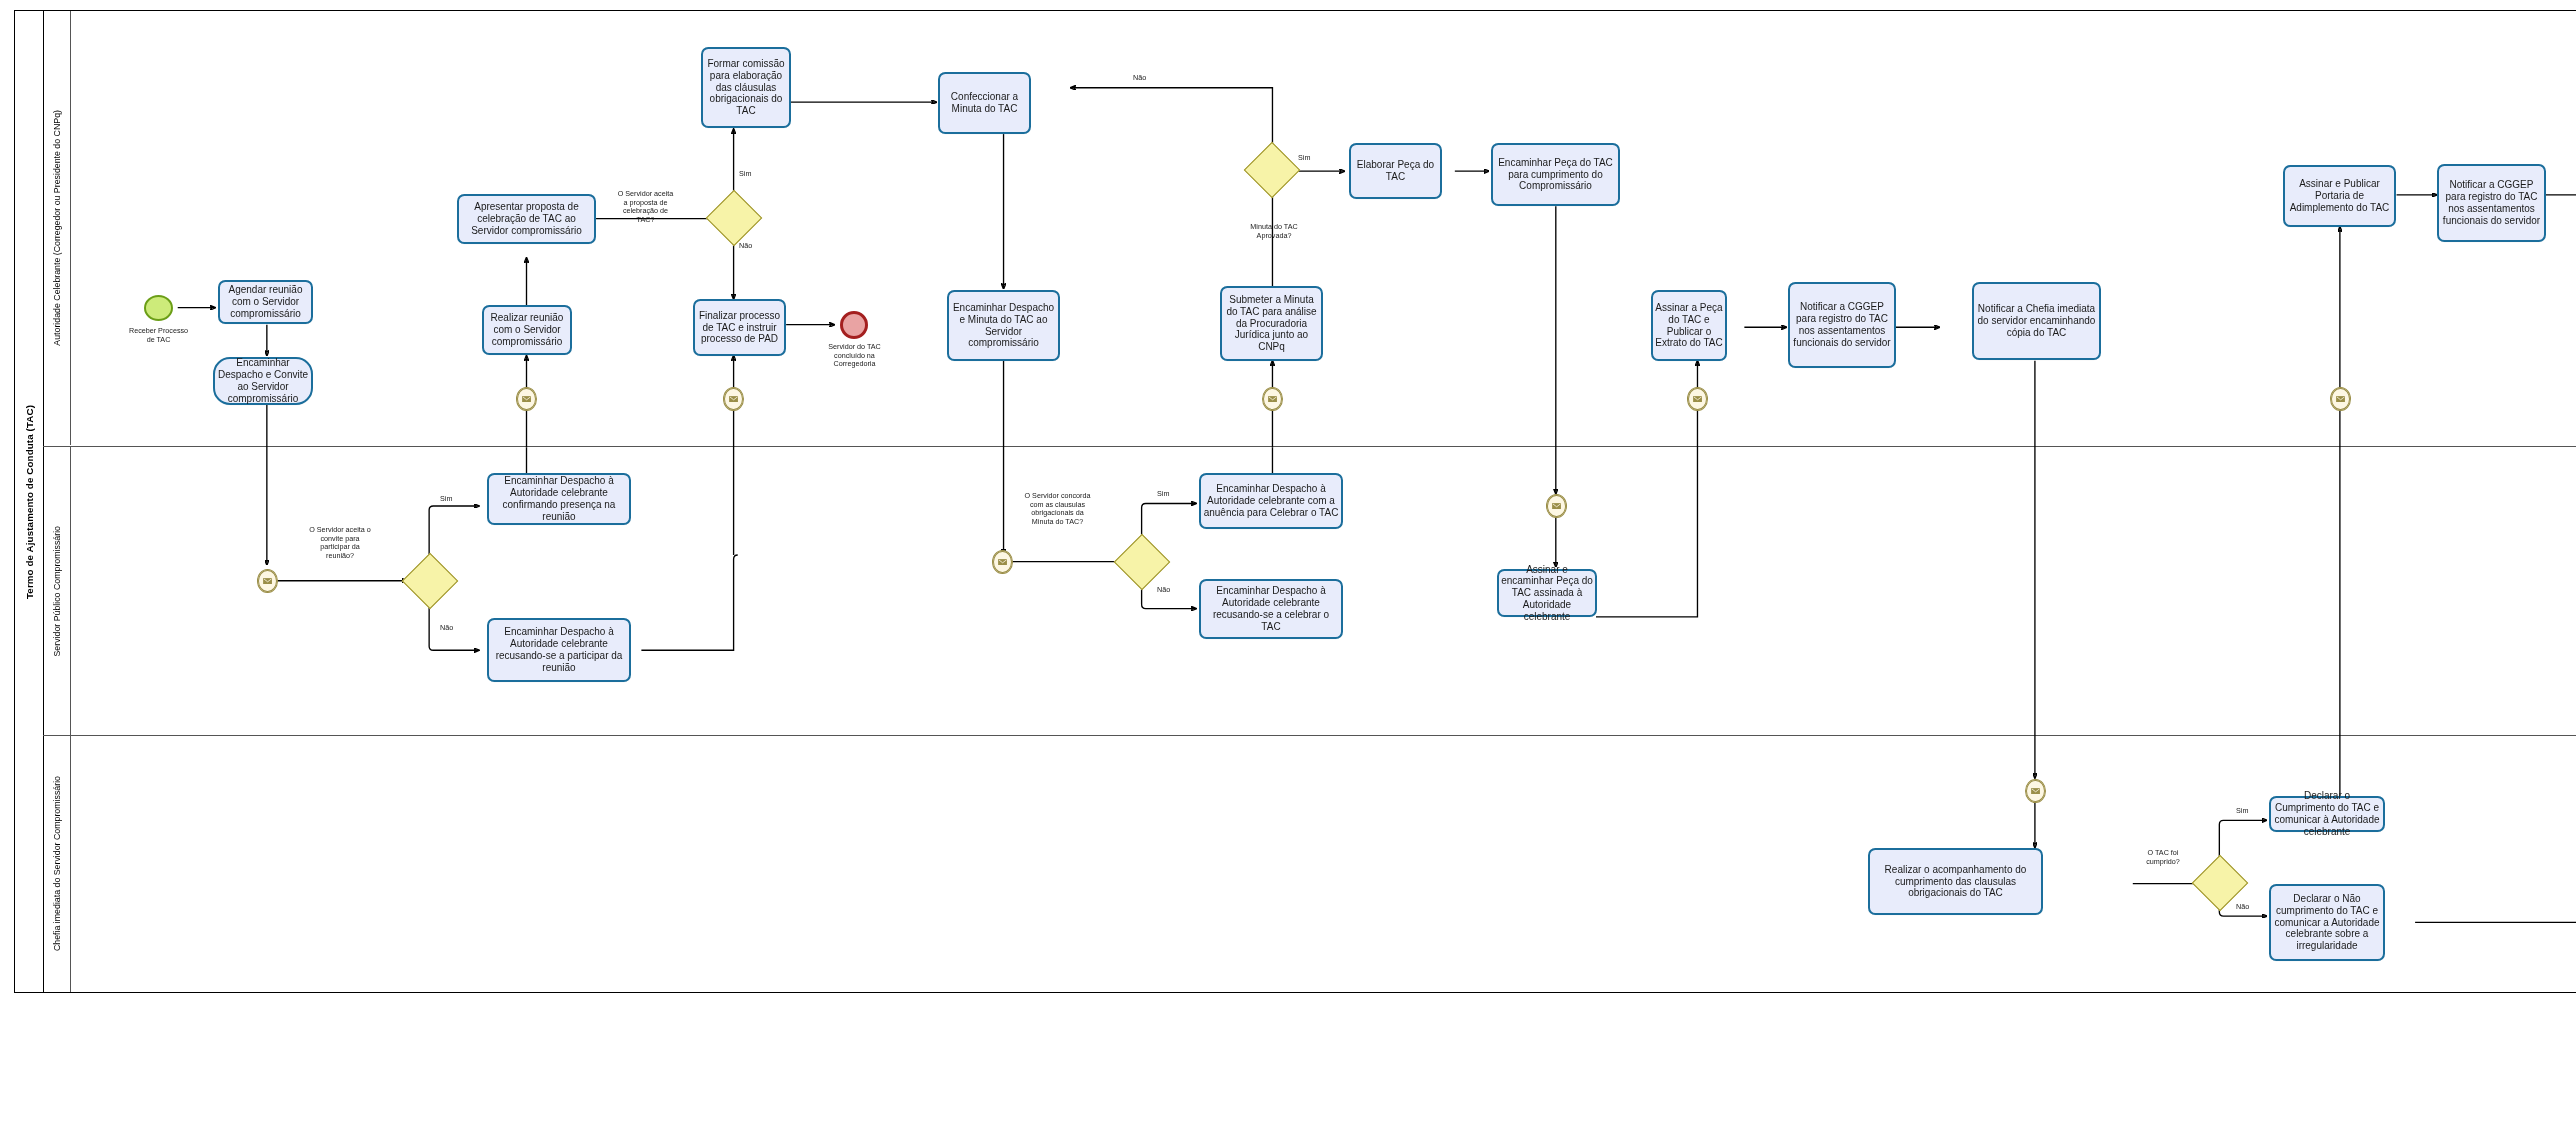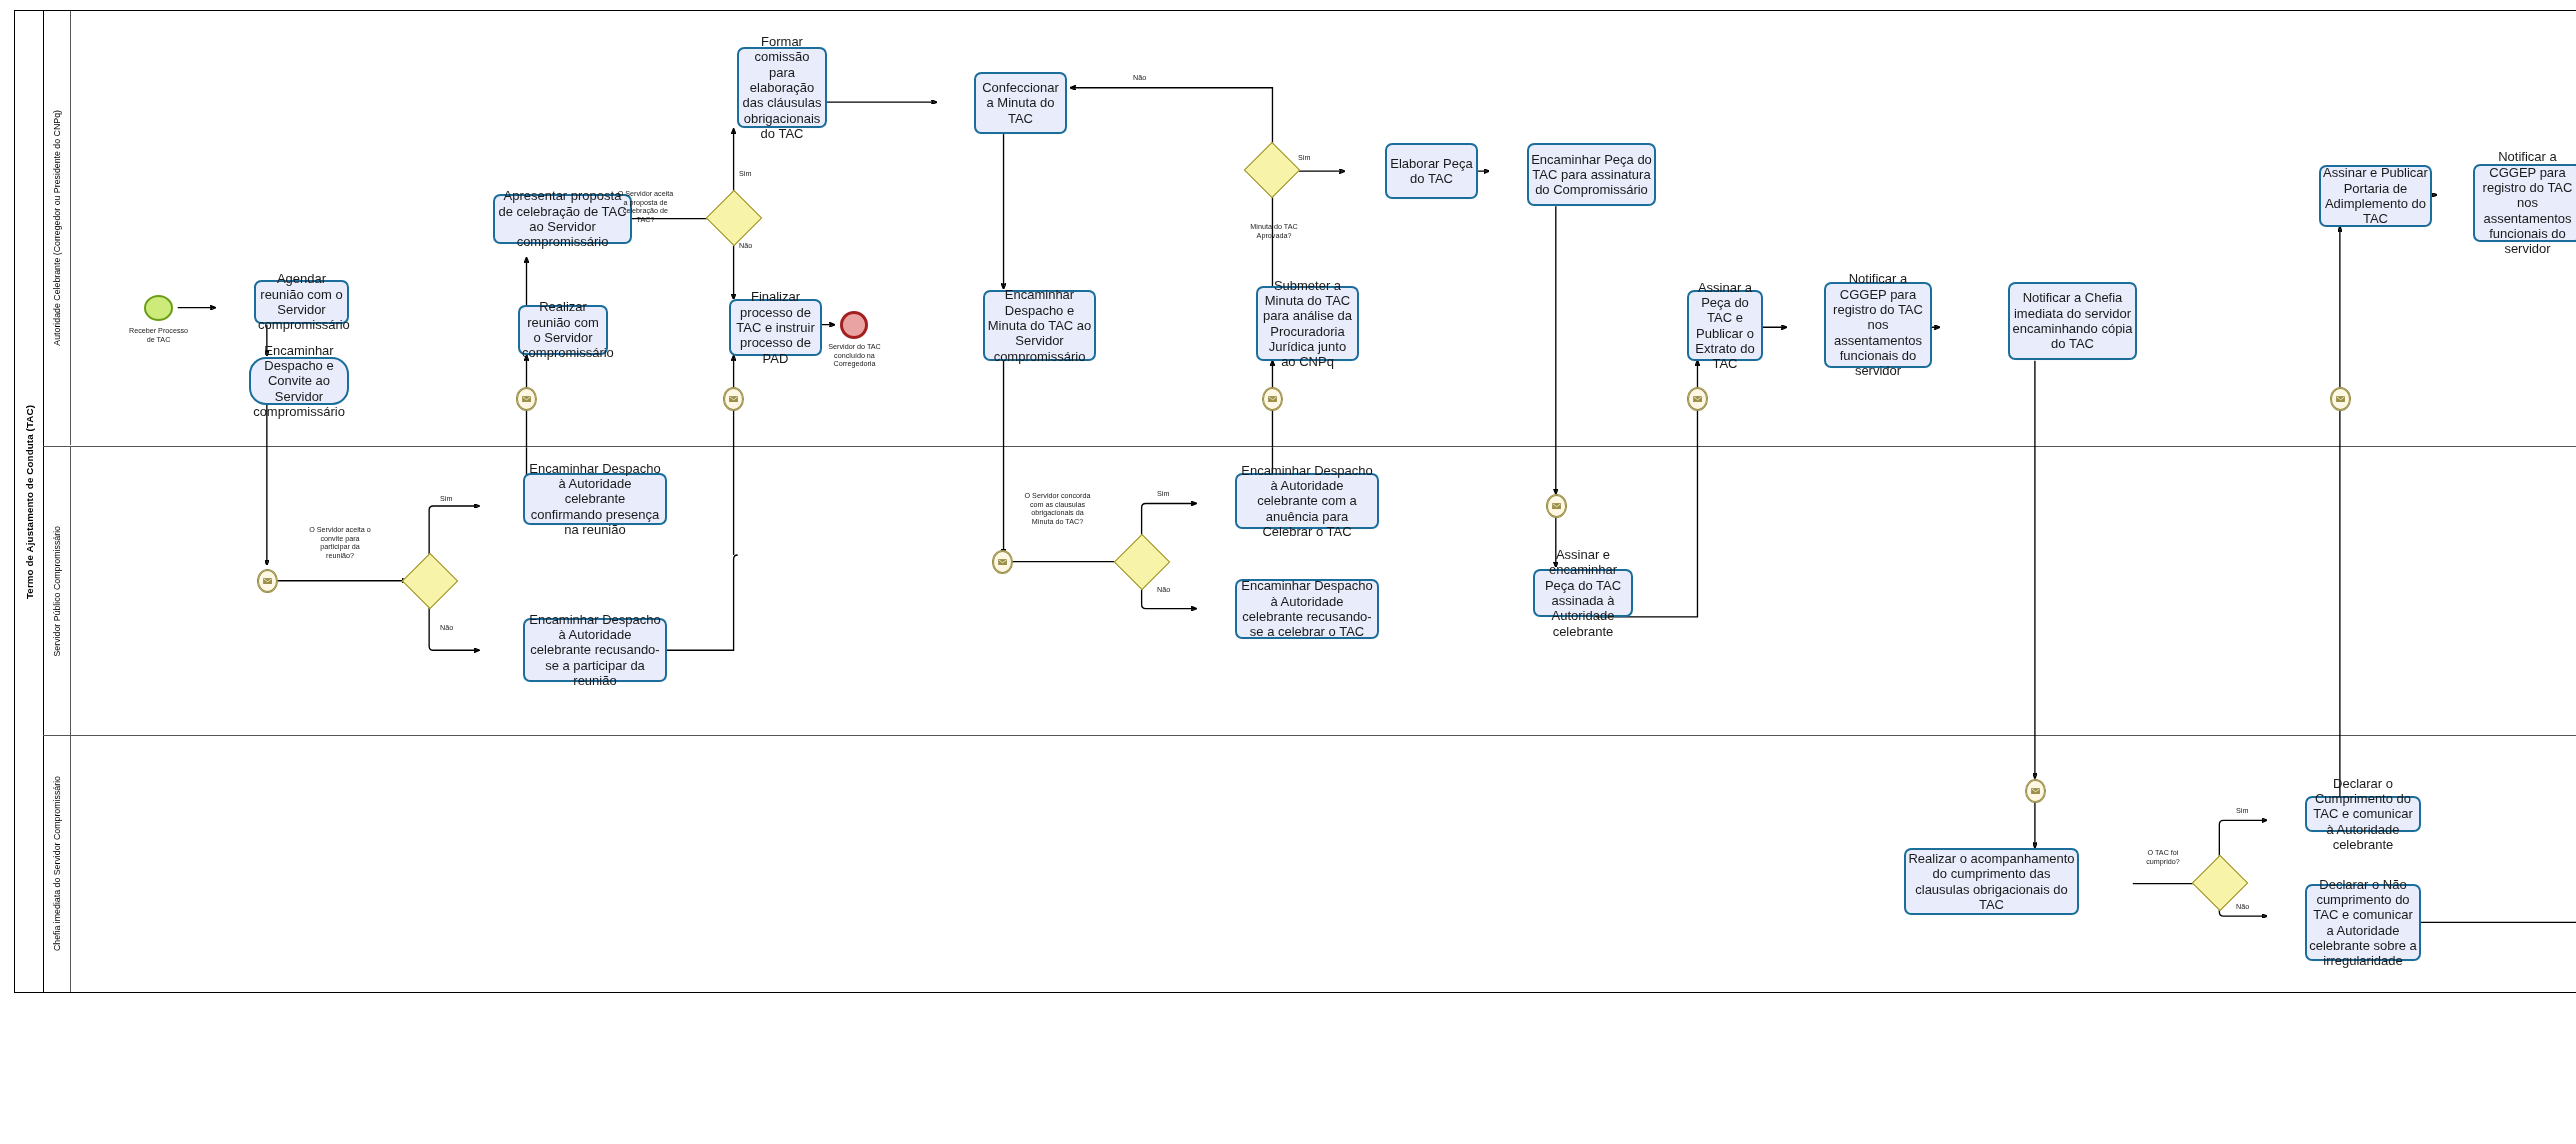--- a/index.html
+++ b/index.html
@@ -29,23 +29,22 @@
     writing-mode:vertical-rl;transform:rotate(180deg);
     font-size:8.8px;color:#000;white-space:nowrap;
   }
 
   
   .task{
     position:absolute;box-sizing:border-box;
     background:#e8ecfb;border:2.1px solid #1b6e9c;border-radius:7.2px;
     display:flex;align-items:center;justify-content:center;
     text-align:center;color:#1a1a1a;line-height:1.18;
-    padding:1.5px 2.1px;font-size:13px;
+    padding:1.5px 2.1px;font-size:10px;
     box-shadow:0 0.5px 0 rgba(0,0,0,.04);
-    margin-left:36px;
   }
   .task span{display:block;width:100%;}
 
   
   .ev{position:absolute;box-sizing:border-box;border-radius:50%;}
   .ev-start{background:#cdeb7a;border:2.1px solid #6b9e17;}
   .ev-end{background:#e9a3a3;border:3.1px solid #a41f1f;}
   .ev-msg{
     background:#fdf7e3;border:1.5px solid #9a8e48;
     display:flex;align-items:center;justify-content:center;
@@ -231,21 +230,21 @@
 
   <div class="task" style="left:1220px;top:286px;width:103px;height:75px;">
     <span>Submeter a Minuta do TAC para análise da Procuradoria Jurídica junto ao CNPq</span>
   </div>
 
   <div class="task" style="left:1349px;top:143px;width:93px;height:56px;align-items:center;">
     <span>Elaborar Peça do TAC</span>
   </div>
 
   <div class="task" style="left:1491px;top:143px;width:129px;height:63px;">
-    <span>Encaminhar Peça do TAC para assinatura do Compromissário</span>
+    <span>Encaminhar Peça do TAC para cumprimento do Compromissário</span>
   </div>
 
   <div class="task" style="left:1651px;top:290px;width:76px;height:71px;">
     <span>Assinar a Peça do TAC e Publicar o Extrato do TAC</span>
   </div>
 
   <div class="task" style="left:1788px;top:282px;width:108px;height:86px;">
     <span>Notificar a CGGEP para registro do TAC nos assentamentos funcionais do servidor</span>
   </div>
 

